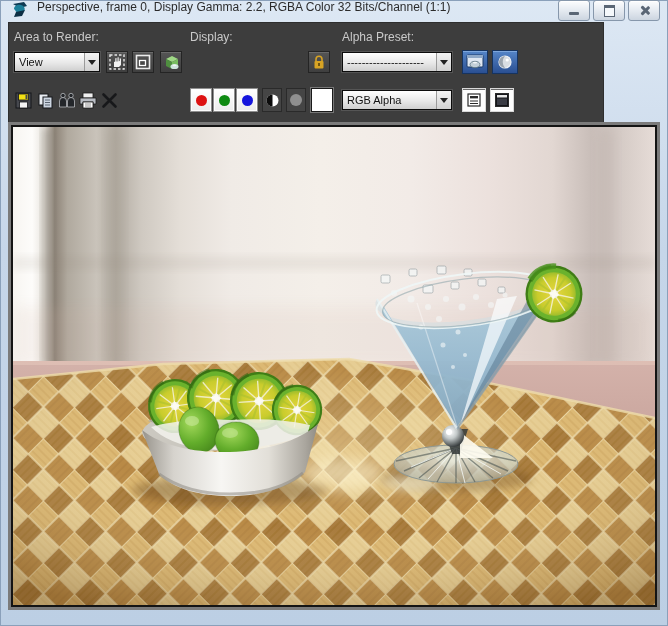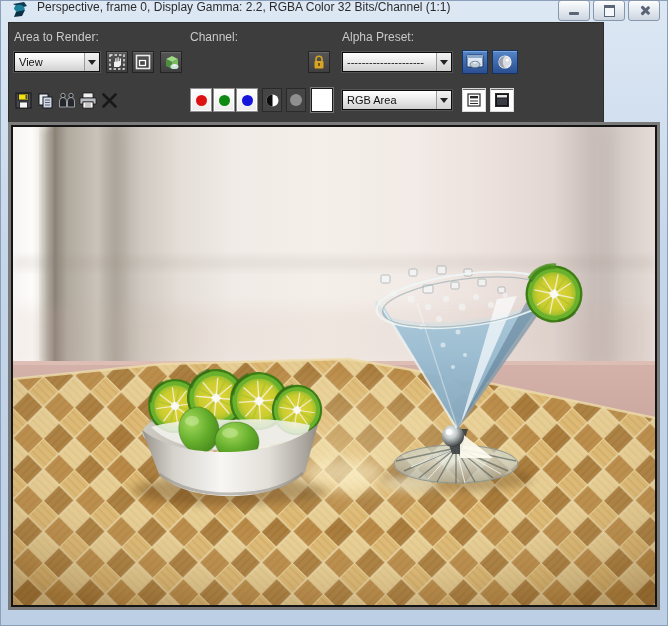--- a/index.html
+++ b/index.html
@@ -88,21 +88,21 @@
       <div class="icon-btn" style="left:152px;top:29px;">
         <svg width="17" height="17" viewBox="0 0 17 17">
           <path d="M3 5 L9 2 L15 5 L9 8 Z" fill="#9fd886"></path>
           <path d="M3 5 L9 8 V15 L3 12 Z" fill="#4f8f40"></path>
           <path d="M15 5 L9 8 V15 L15 12 Z" fill="#77bd5f"></path>
           <ellipse cx="11.5" cy="12.5" rx="4" ry="2.6" fill="#cfe3de"></ellipse>
           <ellipse cx="11.5" cy="11.3" rx="2" ry="0.9" fill="#eef6f3"></ellipse>
         </svg>
       </div>
 
-      <div class="tb-label" style="left:182px;top:8px;">Channel:</div>
+      <div class="tb-label" style="left:182px;top:8px;">Display:</div>
       <div class="icon-btn" style="left:300px;top:29px;">
         <svg width="14" height="15" viewBox="0 0 14 15">
           <path d="M4 6 V4.2 a3 3 0 0 1 6 0 V6" fill="none" stroke="#d8a424" stroke-width="1.6"></path>
           <rect x="2.5" y="6" width="9" height="7.5" rx="1" fill="#d8a424"></rect>
           <rect x="6.2" y="8" width="1.6" height="3" fill="#5a4408"></rect>
         </svg>
       </div>
 
       <div class="tb-label" style="left:334px;top:8px;">Alpha Preset:</div>
       <div class="dropdown" style="left:334px;top:30px;width:110px;">
@@ -182,21 +182,21 @@
           <circle cx="6.5" cy="6.5" r="6" fill="#ffffff"></circle>
           <path d="M6.5 0.5 a6 6 0 0 0 0 12 Z" fill="#0c0c0c"></path>
         </svg>
       </div>
       <div class="chan-btn off" style="left:278px;top:66px;width:20px;">
           <div class="dot" style="background:#8f8f8f;width:12px;height:12px;"></div>
         </div>
       <div class="swatch" style="left:303px;top:66px;"></div>
 
       <div class="dropdown" style="left:334px;top:68px;width:110px;">
-        <div class="dd-text">RGB Area</div>
+        <div class="dd-text">RGB Alpha</div>
         <div class="dd-arrow">
             <span></span>
           </div>
       </div>
 
       <div class="icon-btn" style="left:454px;top:66px;width:24px;height:24px;background:#fdfdfd;border-color:#d8d8d8;">
         <svg width="16" height="16" viewBox="0 0 16 16">
           <rect x="2" y="2" width="12" height="12" fill="#ffffff" stroke="#2a2a2a" stroke-width="1.2"></rect>
           <rect x="4" y="4" width="8" height="2.4" fill="#2a2a2a"></rect>
           <path d="M4 9 h8 M4 11.5 h8" stroke="#2a2a2a" stroke-width="1"></path>

